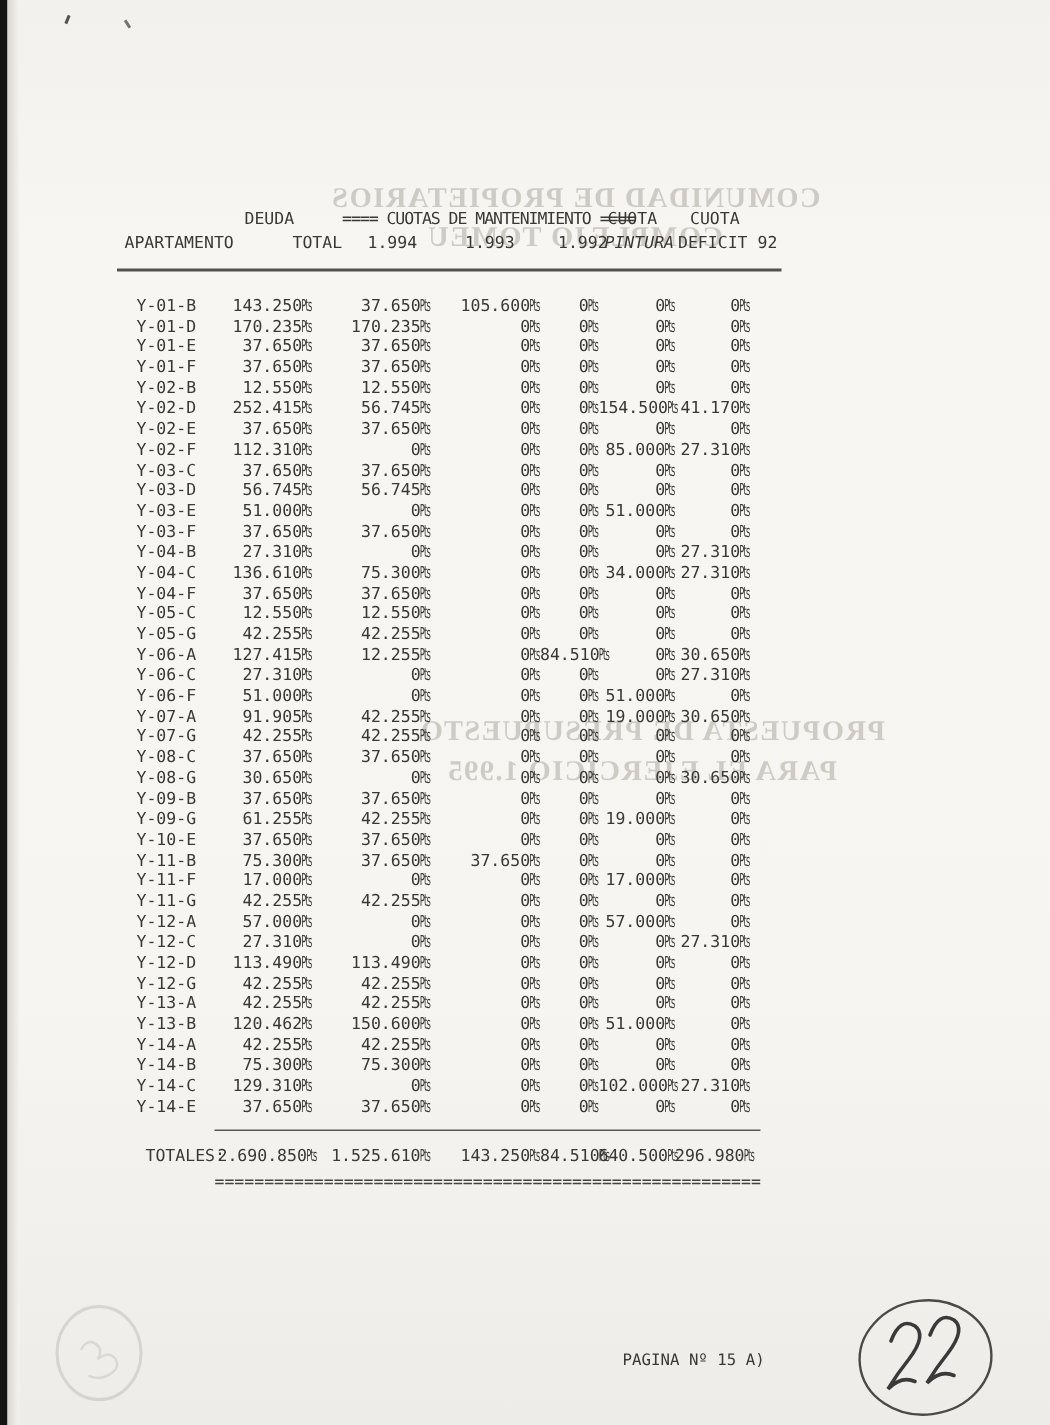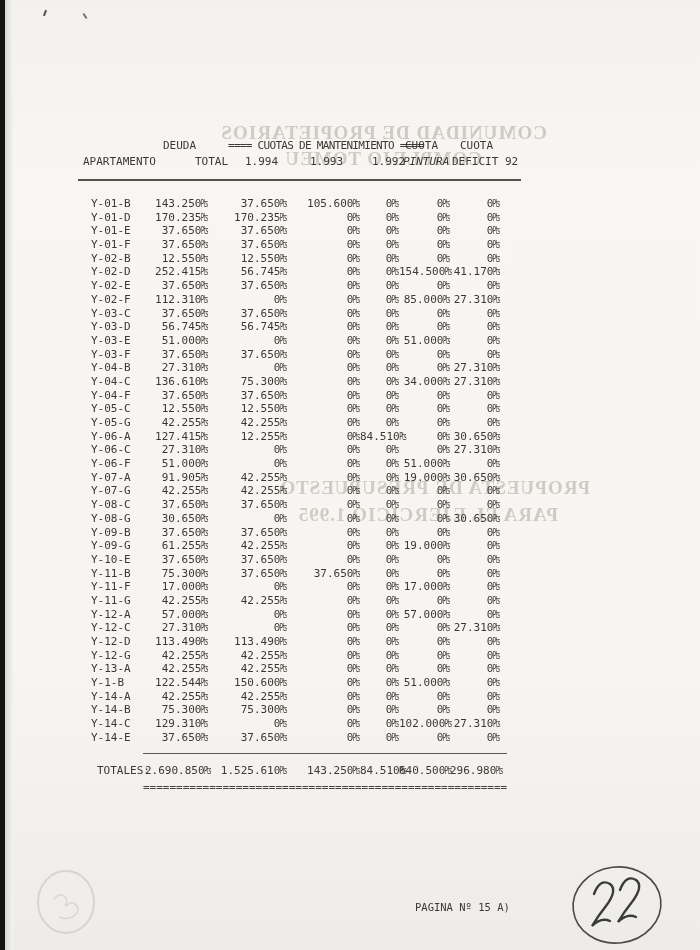--- a/index.html
+++ b/index.html
@@ -418,22 +418,22 @@
       <span class="c apt">Y-13-A</span>
       <span class="c">42.255₧</span>
       <span class="c">42.255₧</span>
       <span class="c">0₧</span>
       <span class="c">0₧</span>
       <span class="c">0₧</span>
       <span class="c">0₧</span>
     </div>
 
     <div class="row">
-      <span class="c apt">Y-1-B</span>
-      <span class="c">122.544₧</span>
+      <span class="c apt">Y-13-B</span>
+      <span class="c">120.462₧</span>
       <span class="c">150.600₧</span>
       <span class="c">0₧</span>
       <span class="c">0₧</span>
       <span class="c">51.000₧</span>
       <span class="c">0₧</span>
     </div>
 
     <div class="row">
       <span class="c apt">Y-14-A</span>
       <span class="c">42.255₧</span>

